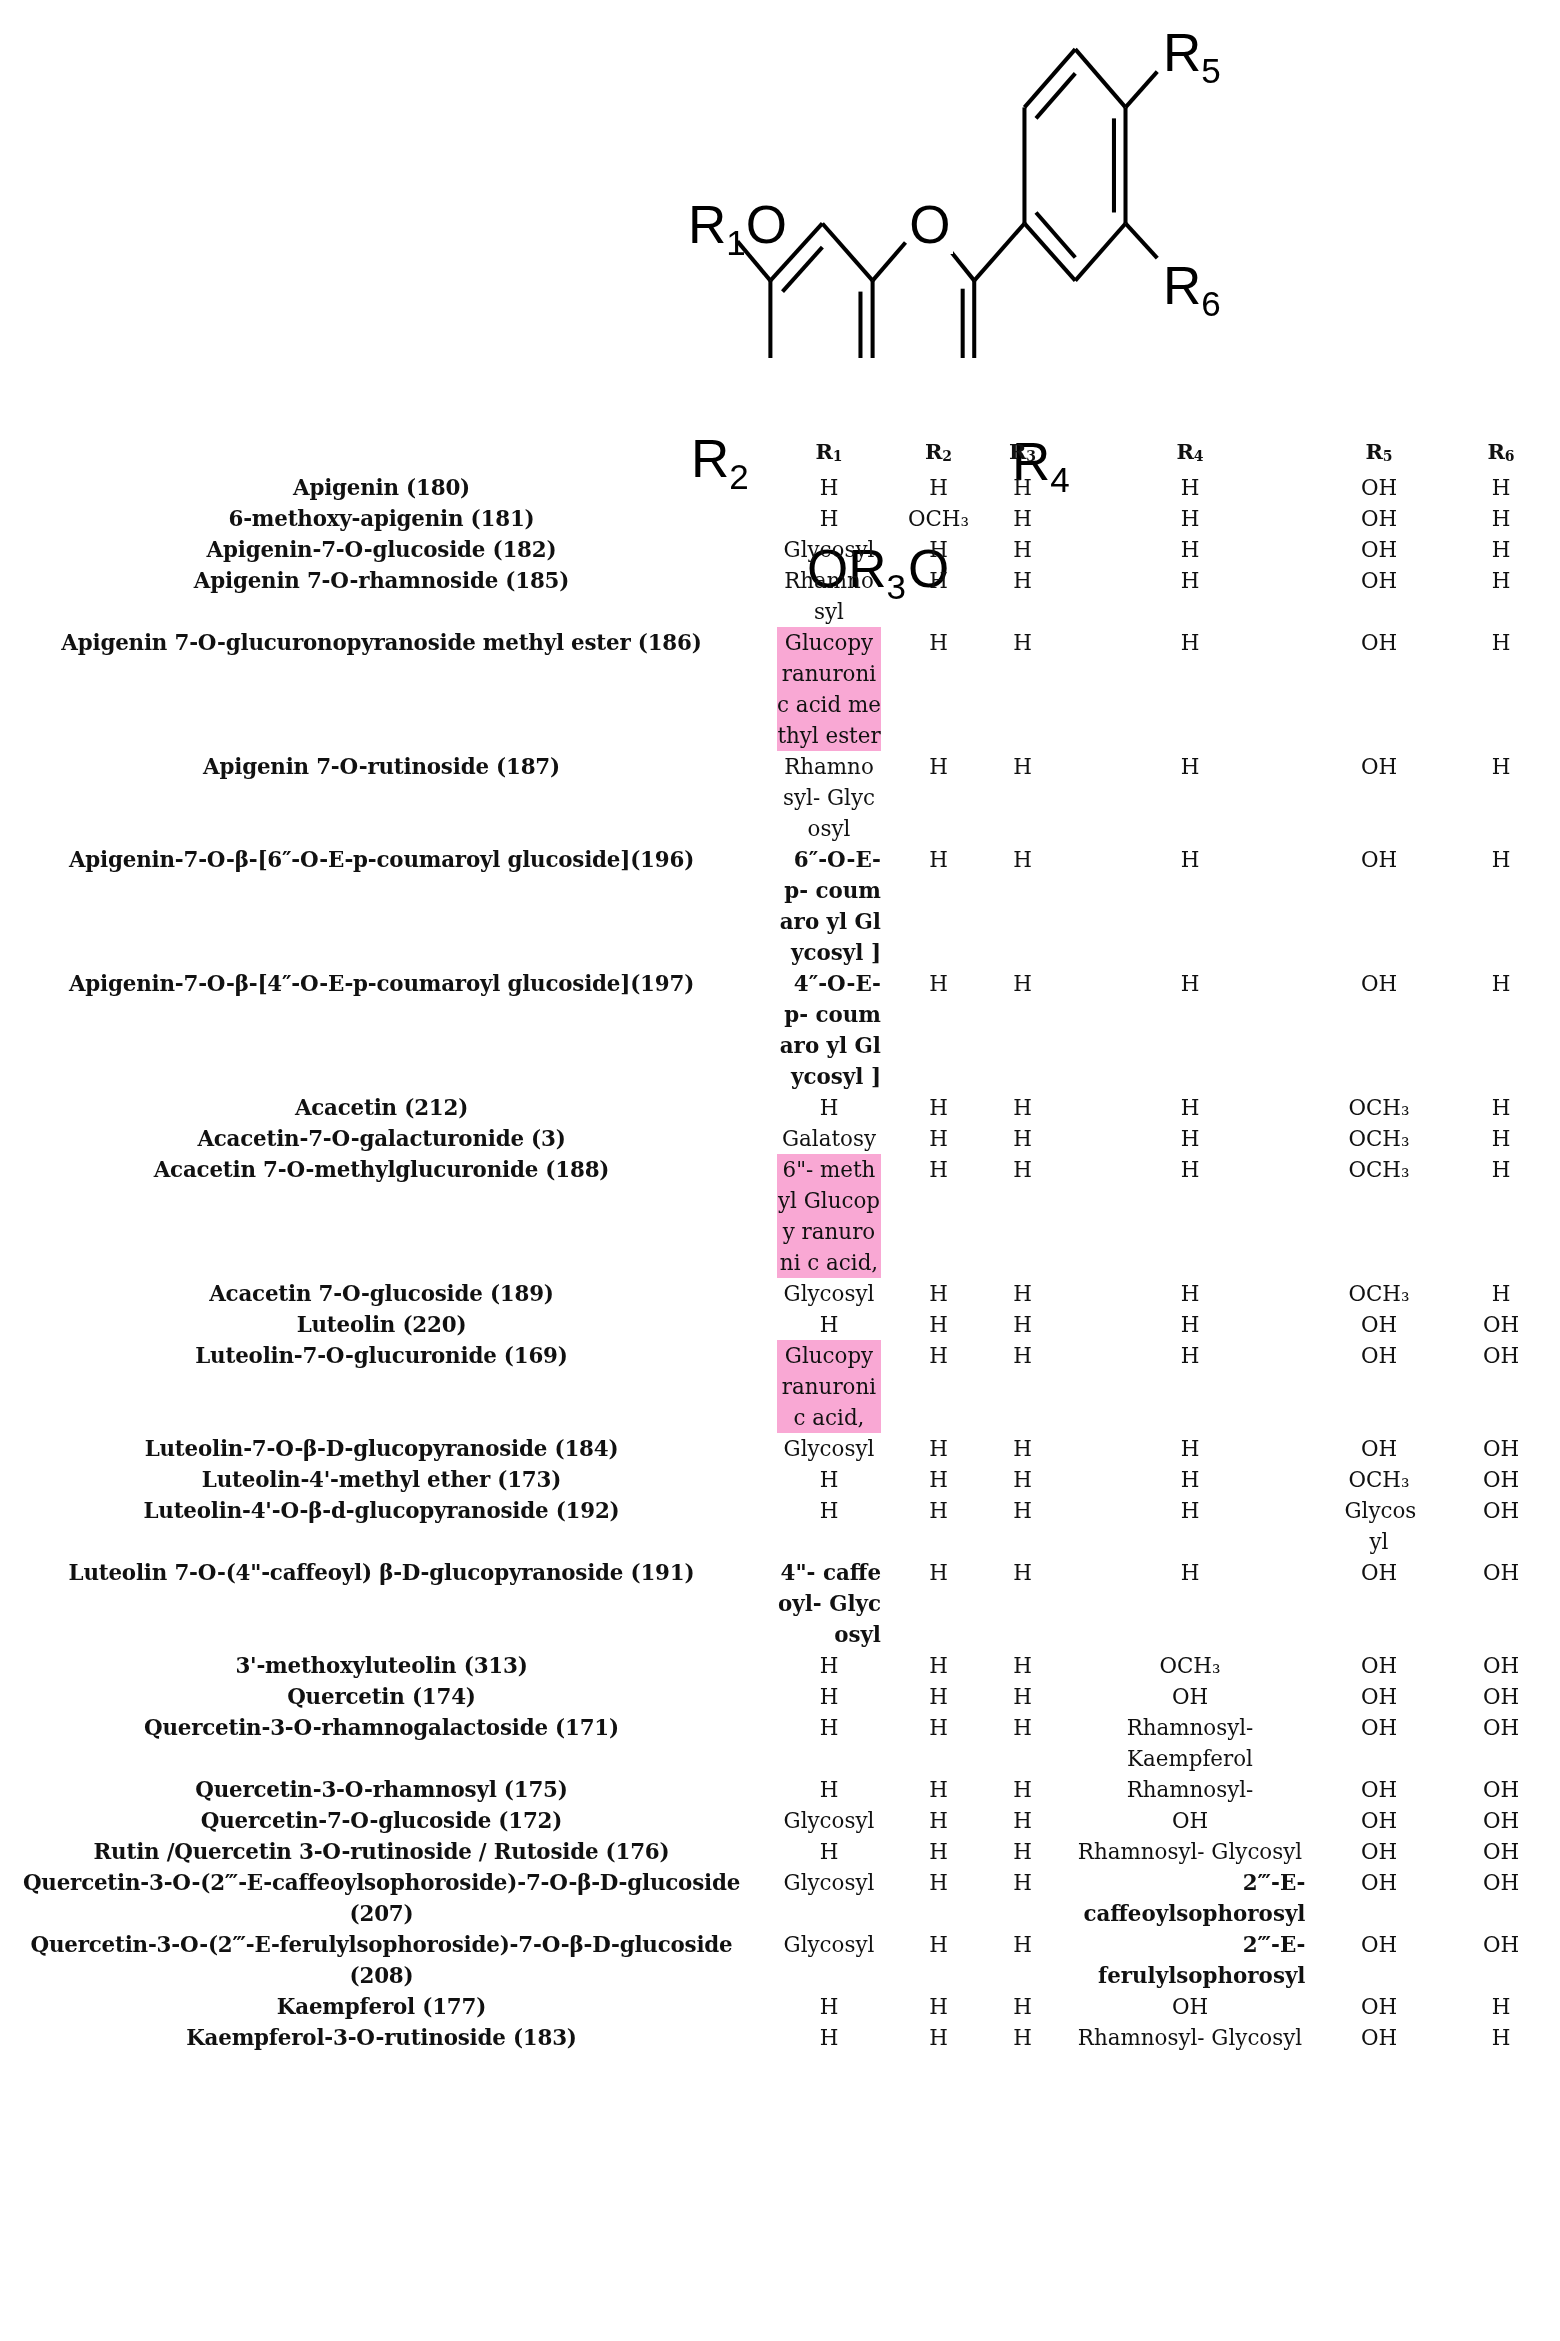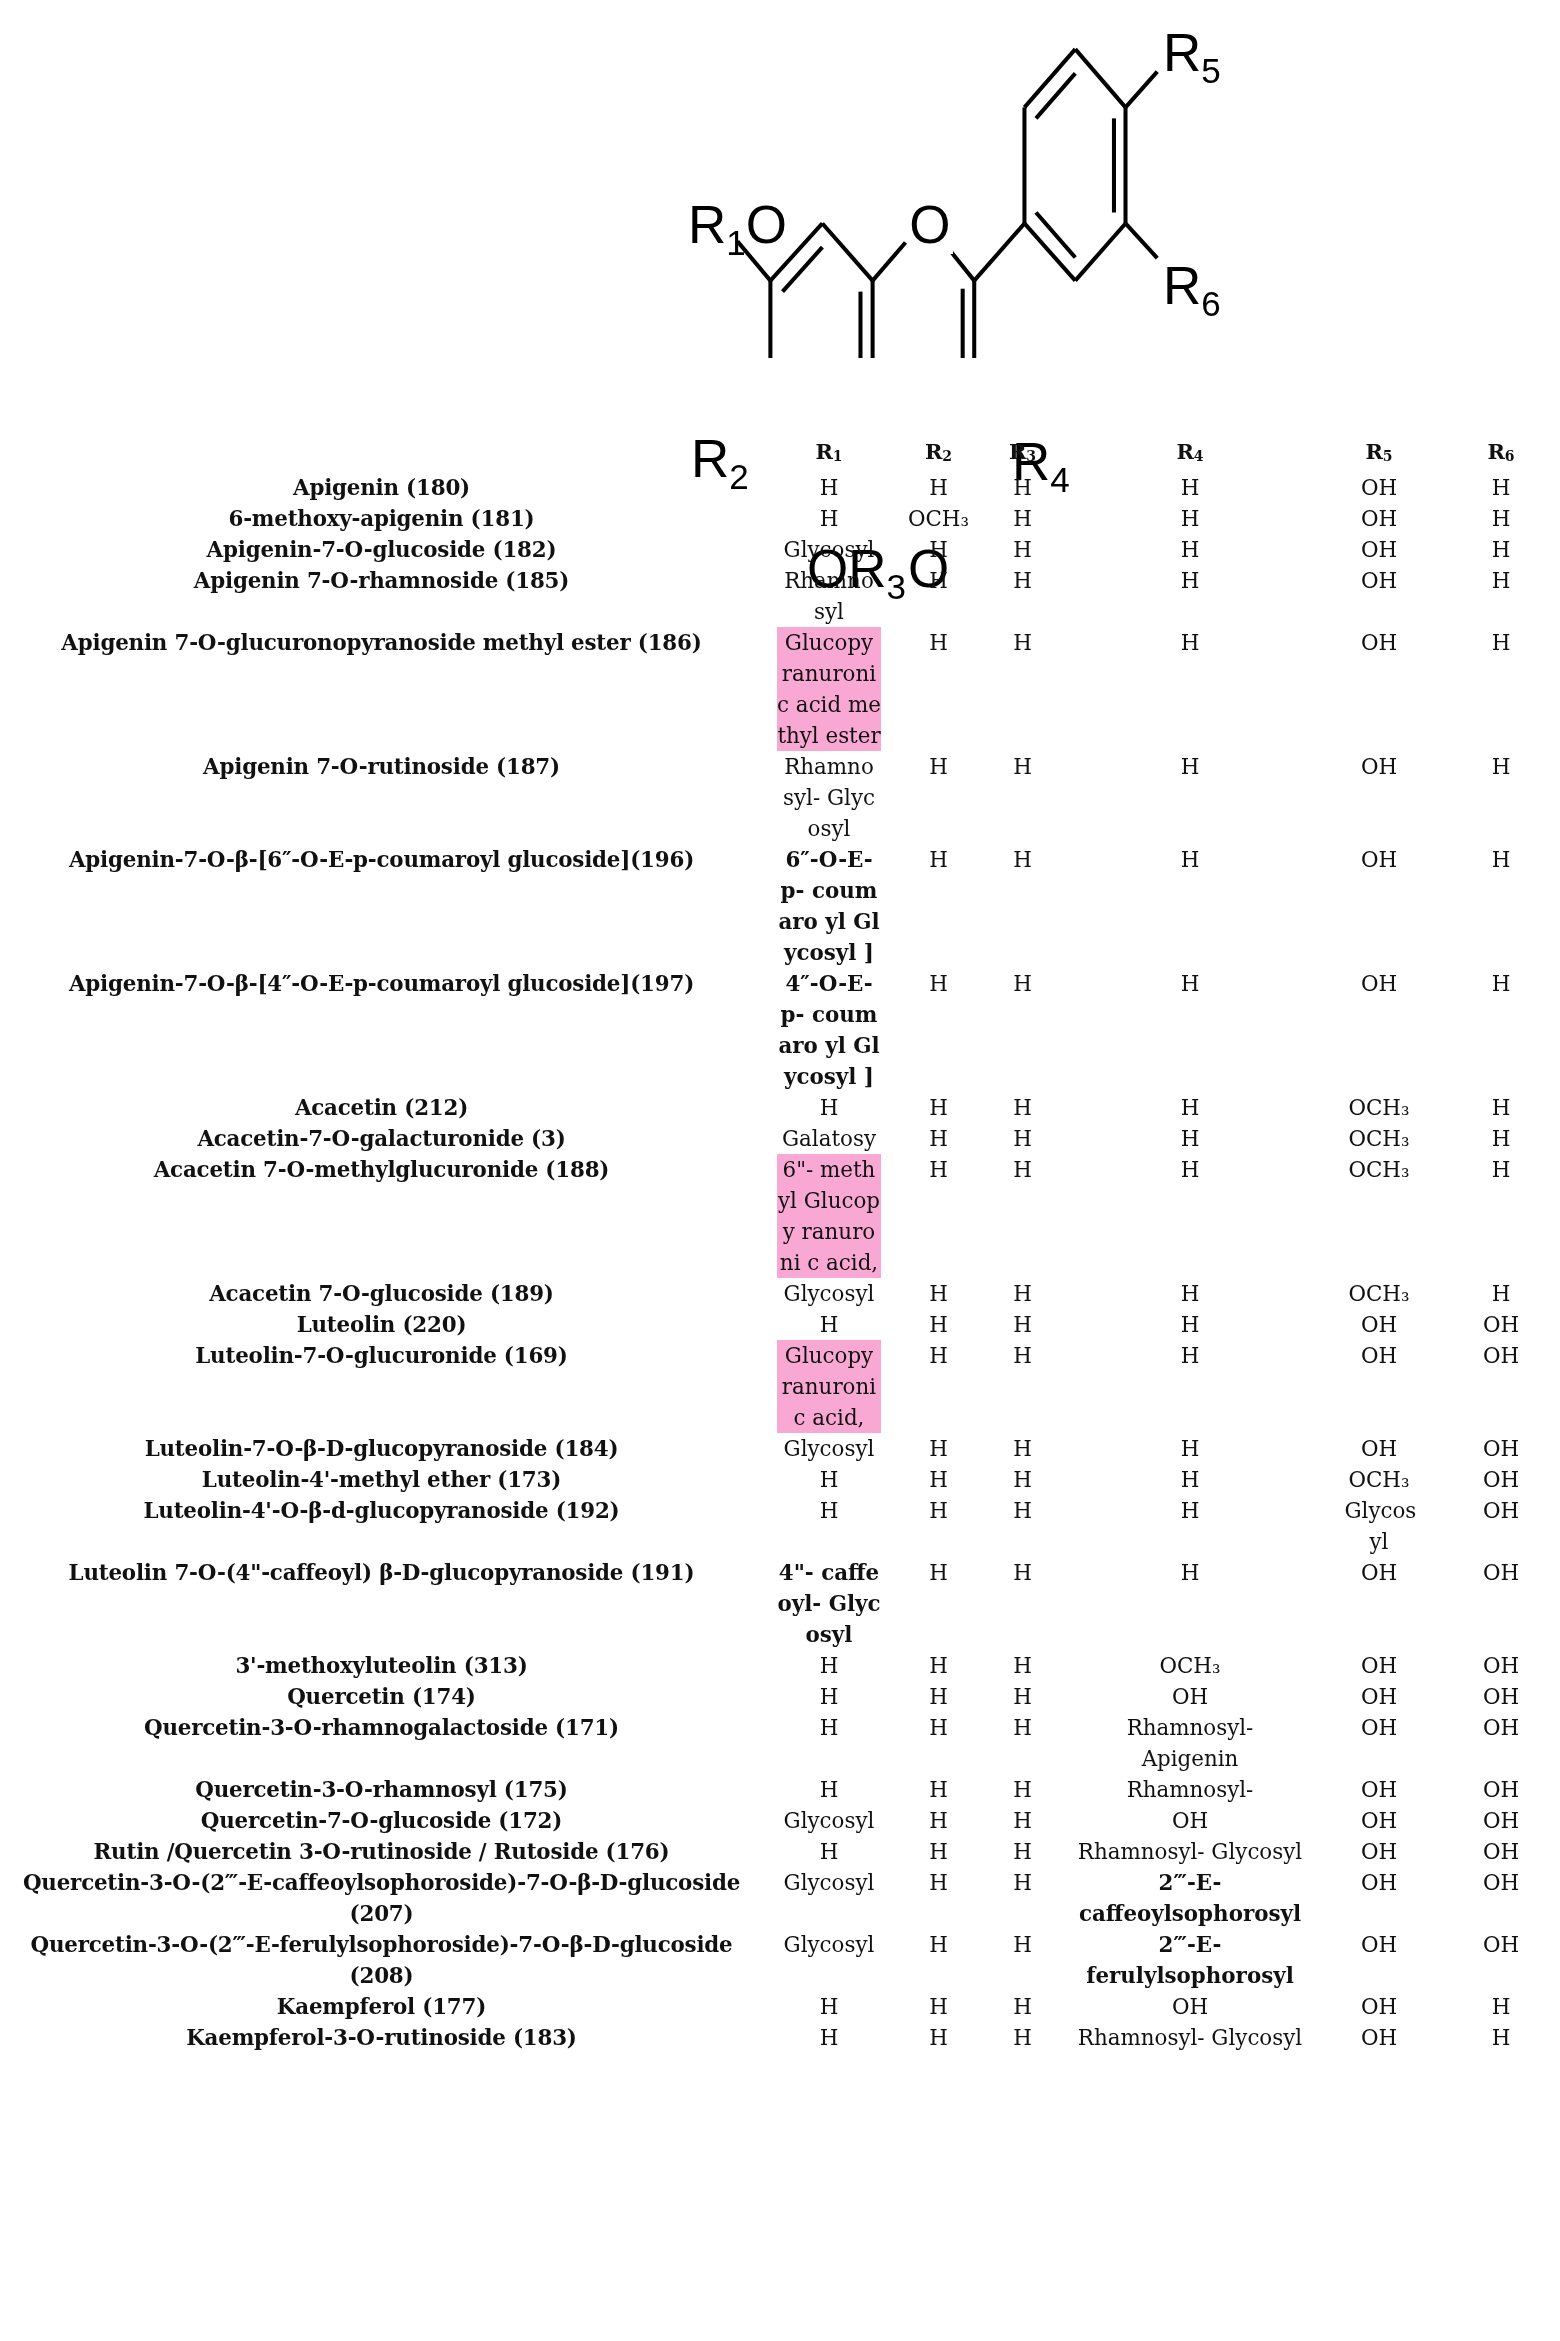--- a/index.html
+++ b/index.html
@@ -4,21 +4,21 @@
 <style>
   html, body { margin:0; padding:0; background:#ffffff; }
   body { width:1561px; height:2342px; position:relative; overflow:hidden; font-family:"DejaVu Serif","Liberation Serif",serif; color:#000; }
   #structure { position:absolute; left:0; top:0; width:1561px; height:358px; }
   #structure svg { width:1561px; height:358px; display:block; }
   #table { position:absolute; left:0; top:436px; width:1561px; border-collapse:collapse; table-layout:fixed; }
   #table td, #table th { padding:0; vertical-align:top; text-align:center; font-size:21.4px; line-height:31px; font-weight:normal; color:#111; }
   #table th { font-weight:bold; font-size:21px; }
   #table td.name { font-weight:bold; letter-spacing:-0.2px;text-align:center; }
   #table td.r1 { word-break:break-all; }
-  .b { font-weight:bold; }
+  .b { font-weight:bold;text-align:right; }
   .shade { background:#f9a8d4; }
   .hsub { font-size:14px; vertical-align:-2.3px; }
   .c-name{width:763px}.c-r1{width:132px}.c-r2{width:87px}.c-r3{width:81px}.c-r4{width:254px}.c-r5{width:124px}.c-r6{width:120px}
   .r1inner { display:inline-block; width:104px; }
 </style>
 </head>
 <body>
 
 <div id="structure">
   <svg viewBox="0 0 2703 620" xmlns="http://www.w3.org/2000/svg">
@@ -278,21 +278,21 @@
         <td class="r3"><span>H</span></td>
         <td class="r4"><span>OH</span></td>
         <td class="r5"><span>OH</span></td>
         <td class="r6"><span>OH</span></td>
       </tr>
       <tr>
         <td class="name">Quercetin-3-O-rhamnogalactoside (171)</td>
         <td class="r1"><span class="r1inner">H</span></td>
         <td class="r2"><span>H</span></td>
         <td class="r3"><span>H</span></td>
-        <td class="r4"><span style="display: inline-block; width: 127px;">Rhamnosyl- Apigenin</span></td>
+        <td class="r4"><span style="display: inline-block; width: 127px;">Rhamnosyl- Kaempferol</span></td>
         <td class="r5"><span>OH</span></td>
         <td class="r6"><span>OH</span></td>
       </tr>
       <tr>
         <td class="name">Quercetin-3-O-rhamnosyl (175)</td>
         <td class="r1"><span class="r1inner">H</span></td>
         <td class="r2"><span>H</span></td>
         <td class="r3"><span>H</span></td>
         <td class="r4"><span>Rhamnosyl-</span></td>
         <td class="r5"><span>OH</span></td>

